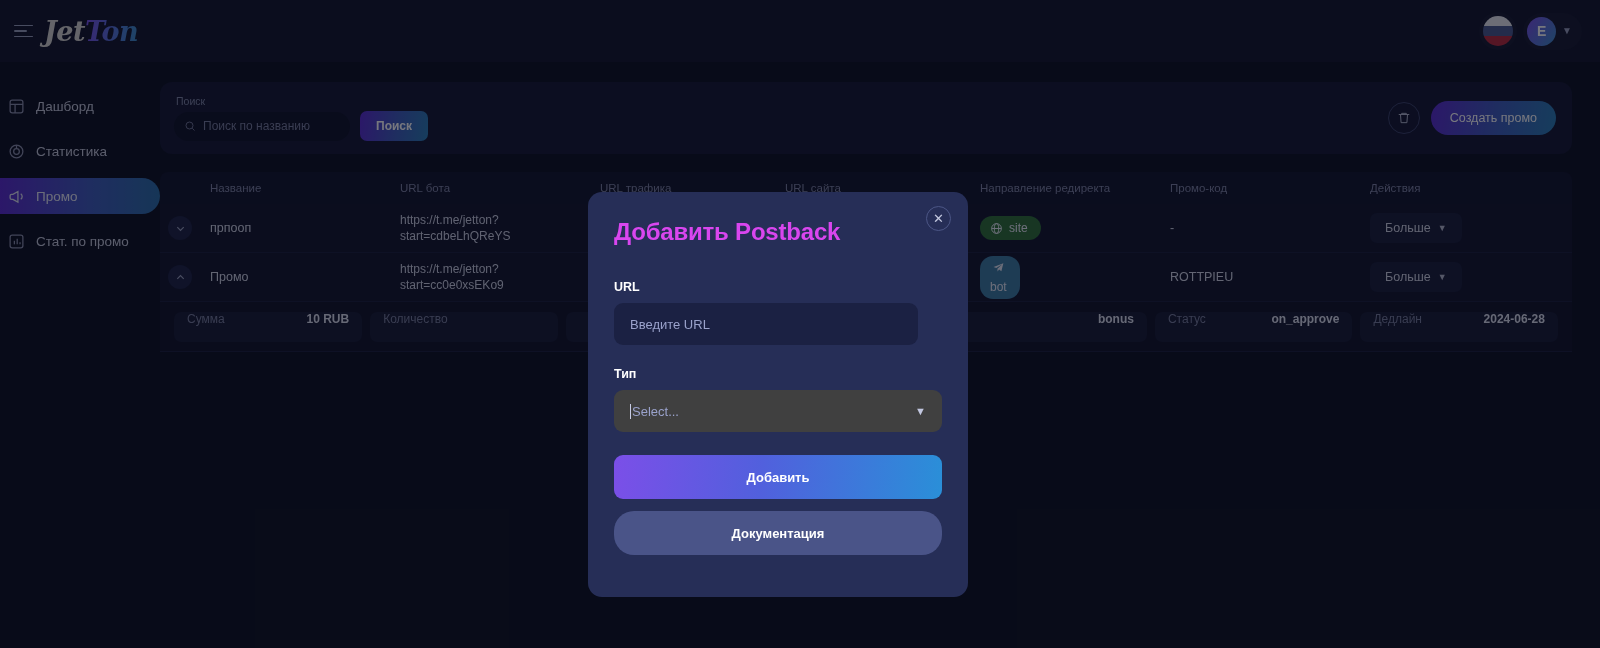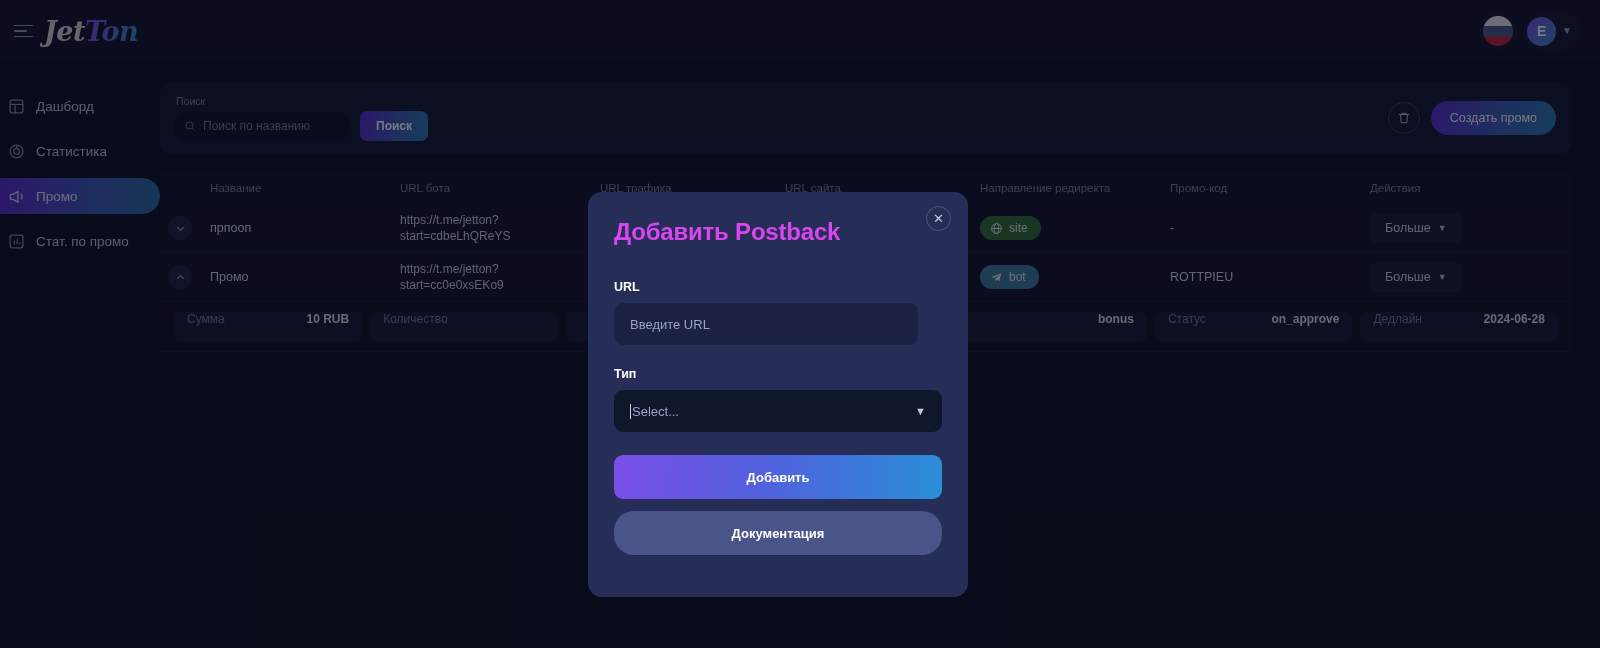--- a/index.html
+++ b/index.html
@@ -292,21 +292,21 @@
     display: inline-flex;
     align-items: center;
     gap: 6px;
     border-radius: 13px;
     padding: 5px 13px 5px 10px;
     font-size: 12px;
     color: #e9ecf6;
   }
   .badge svg { width: 13px; height: 13px; }
   .badge.site { background: #2f7036; }
-  .badge.bot  { background: #3c7ca3; }
+  .badge.bot  { background: #3c7ca3; flex-direction: column; }
 
   .more-btn {
     display: inline-flex;
     align-items: center;
     gap: 7px;
     background: #191d38;
     border: 0;
     border-radius: 7px;
     color: #d2d5e4;
     font-size: 12.5px;
@@ -403,21 +403,21 @@
     color: #d6daee;
     font-size: 13px;
     font-family: "Liberation Sans", sans-serif;
     padding: 0 16px;
     margin-bottom: 22px;
   }
   .modal-input::placeholder { color: #9aa2cb; }
   .modal-select {
     width: 328px;
     height: 42px;
-    background: #0f172a;
+    background: #404040;
     border-radius: 9px;
     display: flex;
     align-items: center;
     justify-content: space-between;
     padding: 0 16px;
     cursor: pointer;
     margin-bottom: 23px;
   }
   .modal-select .sel-txt {
     color: #9aa2cb;

